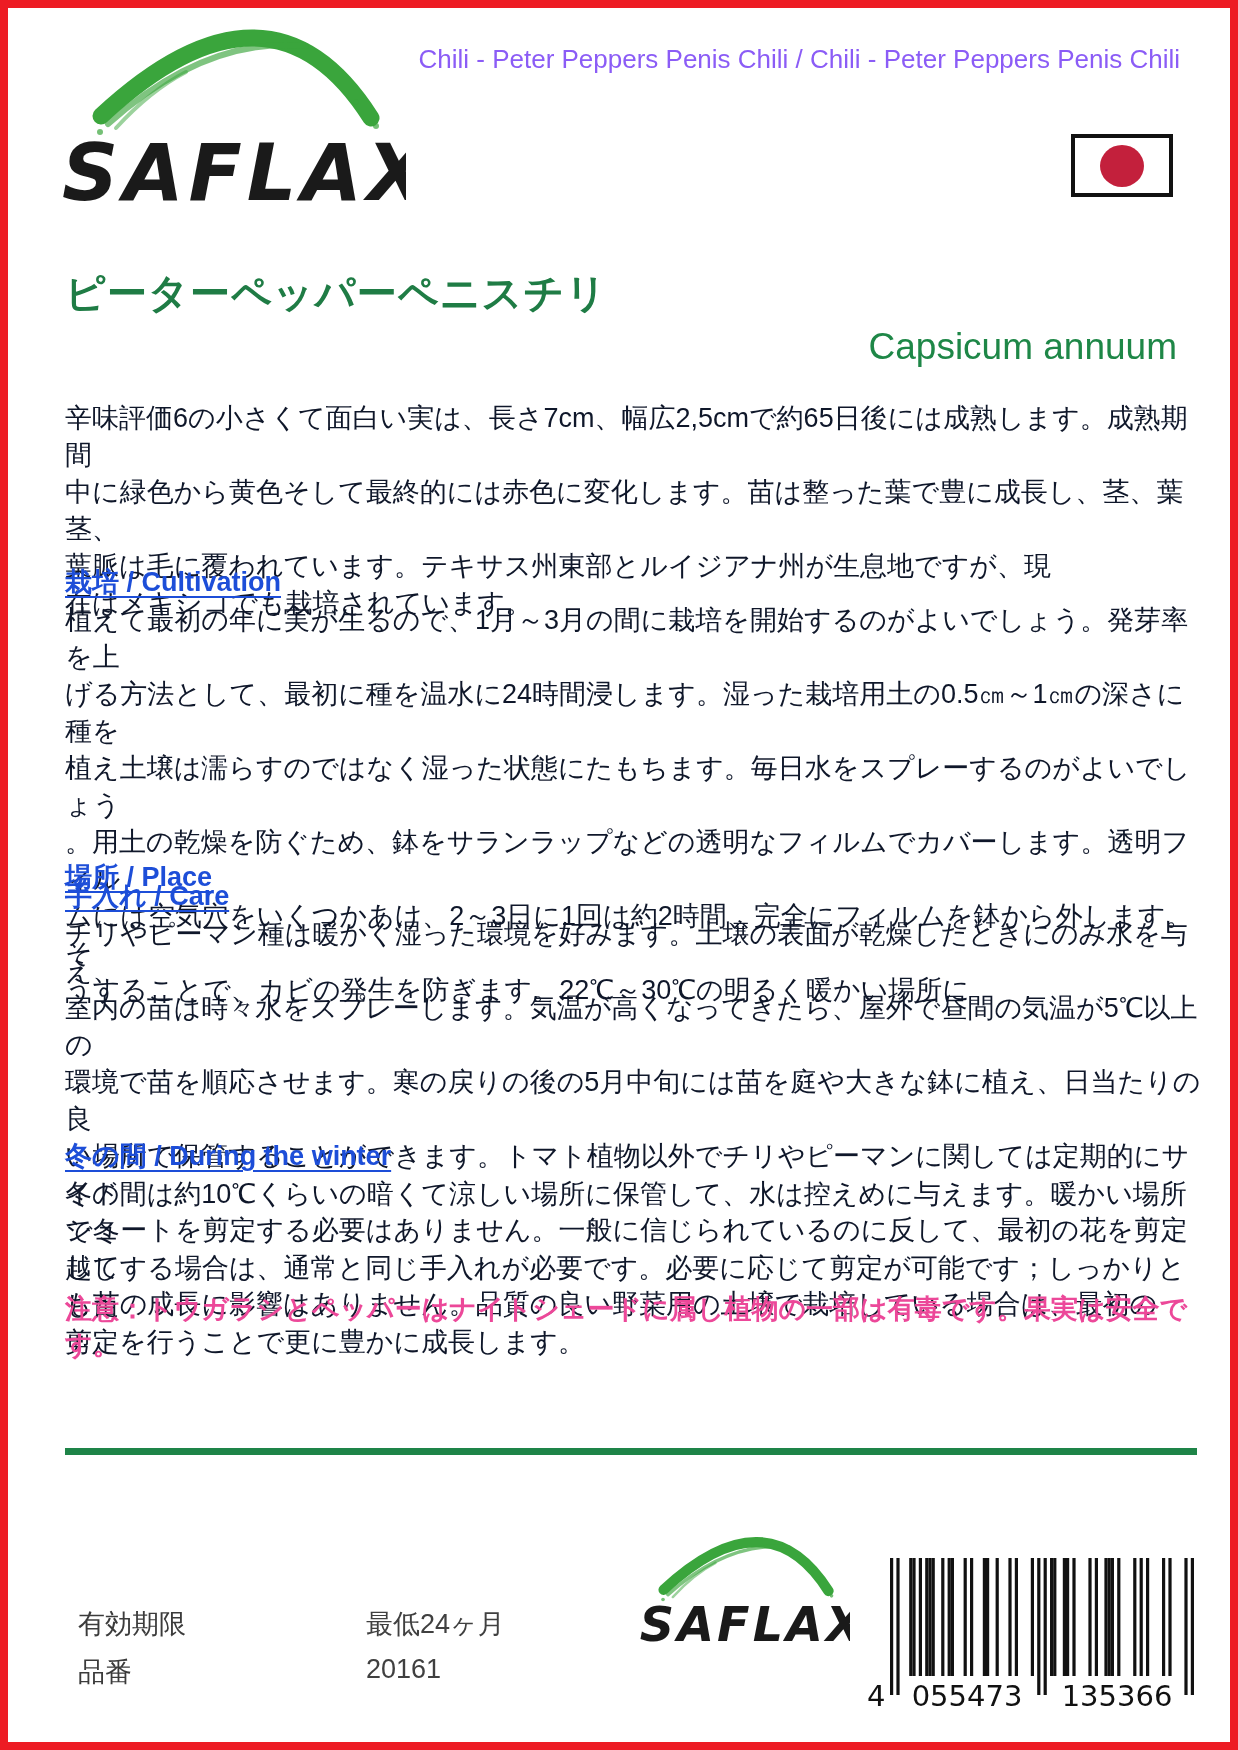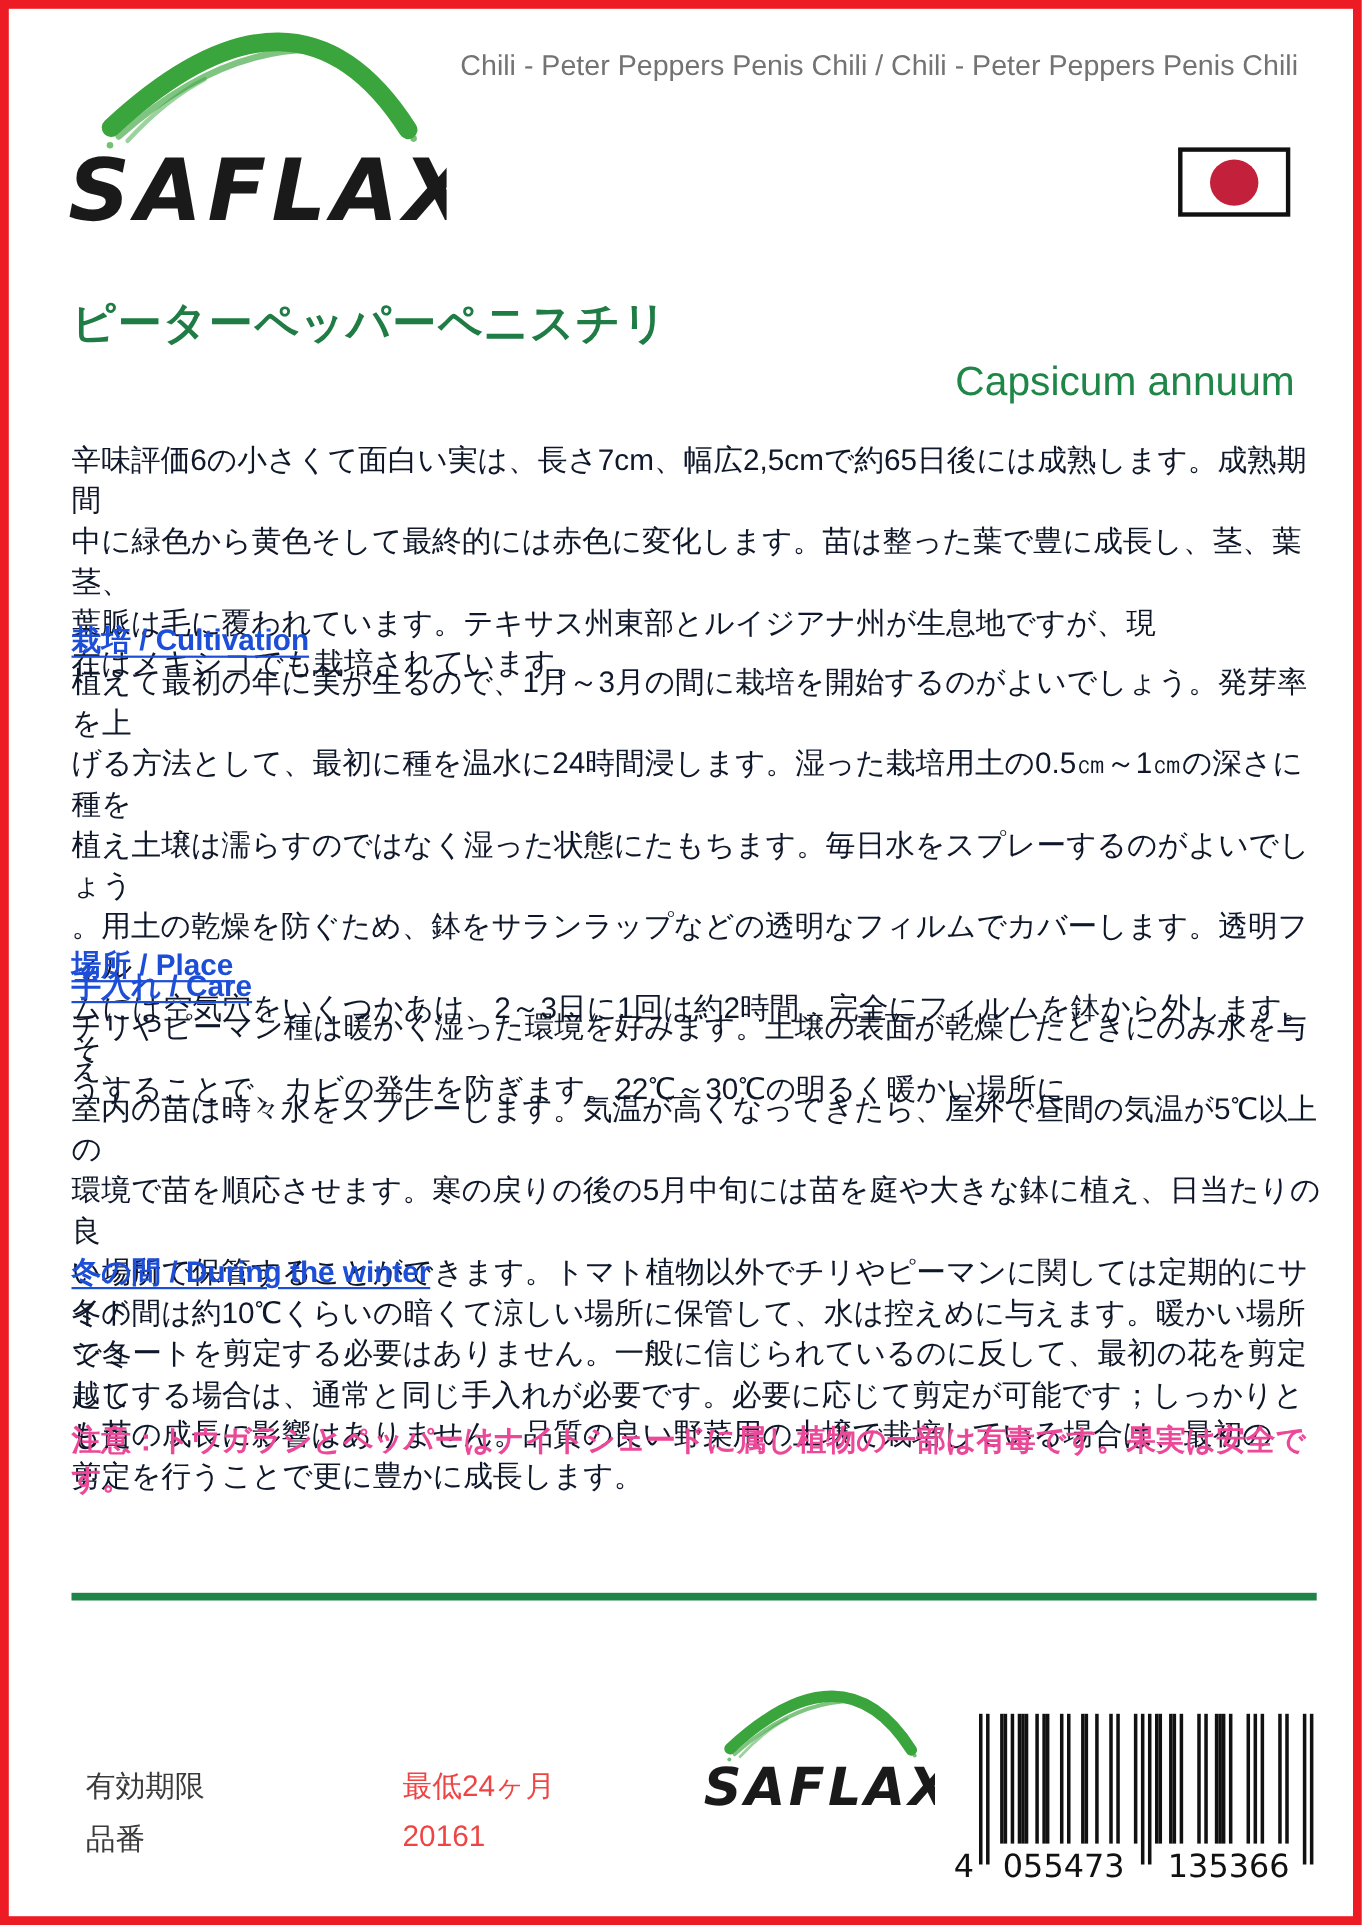--- a/index.html
+++ b/index.html
@@ -9,21 +9,21 @@
     background:#ffffff;
     border:8px solid #ed1c24;
     box-sizing:border-box;
     margin:0 auto;
     font-family:"Liberation Sans", sans-serif;
     overflow:hidden;
   }
   .abs{position:absolute;}
   .header-line{
     top:36px;right:50px;
-    font-size:26px;color:#737373;letter-spacing:0px;
+    font-size:26px;color:#8b5cf6;letter-spacing:0px;
     font-family:"Liberation Sans", sans-serif;
   }
   .logo-top{left:48px;top:20px;}
   .flag{
     left:1063px;top:126px;width:102px;height:63px;
     background:#ffffff;border:4px solid #111111;box-sizing:border-box;
   }
   .flag .sun{
     position:absolute;left:50%;top:50%;width:44px;height:42px;
     margin-left:-22px;margin-top:-21px;border-radius:50%;
@@ -48,21 +48,21 @@
     text-decoration:underline;text-underline-offset:5px;text-decoration-thickness:2px;
   }
   .warning{
     left:57px;top:1283px;width:1140px;
     font-size:27px;font-weight:bold;color:#ec4899;
   }
   .green-rule{
     left:57px;top:1440px;width:1132px;height:7px;background:#1e8448;
   }
   .footer-label{left:70px;font-size:27px;color:#3b3b3b;}
-  .footer-value{left:358px;font-size:27px;color:#ef4444;}
+  .footer-value{left:358px;font-size:27px;color:#404040;}
   .row1{top:1598px;} .row2{top:1646px;}
   .logo-footer{left:628px;top:1528px;}
   .barcode{left:855px;top:1548px;}
   svg text.logo-word{
     font-family:"DejaVu Sans", sans-serif;
     font-style:italic;font-weight:bold;
     letter-spacing:5px;
     fill:#1a1a1a;
   }
   svg text.bc-digit{

